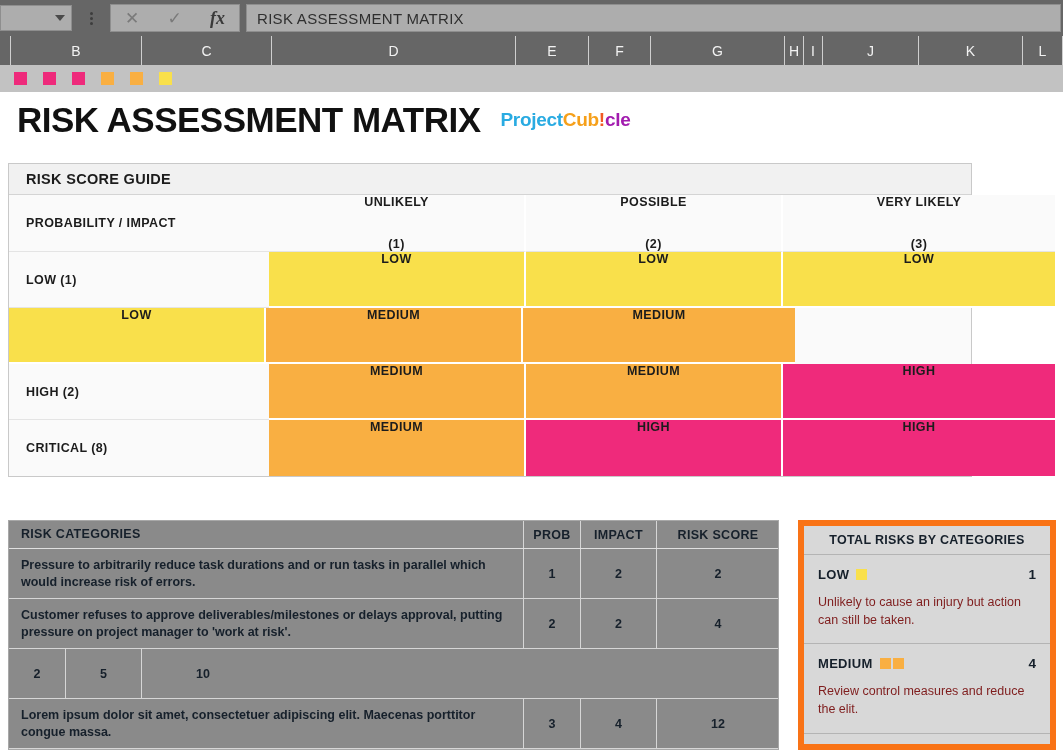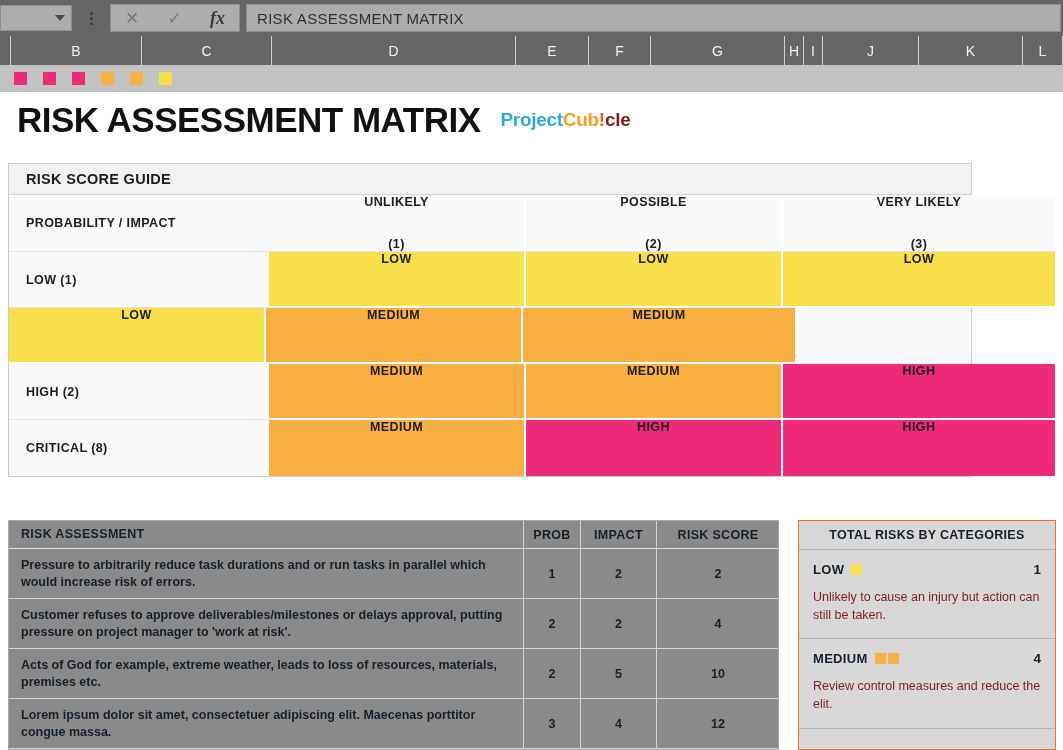--- a/index.html
+++ b/index.html
@@ -139,21 +139,21 @@
   .rt-num2 { width: 76px; flex: none; justify-content: center; }
   .rt-num3 { width: 122px; flex: none; justify-content: center; }
   .rt-body .rt-c { height: 49px; font-weight: bold; }
   .rt-body .rt-desc { font-weight: bold; }
   .rt-row.head .rt-c { justify-content: center; }
   .rt-row.head .rt-desc { justify-content: flex-start; }
 
   
   .totals {
     position: absolute; left: 798px; top: 455px; width: 258px;
-    background: #d8d8d8; border: 1px solid #f97316;
+    background: #d8d8d8; border: 6px solid #f97316;
     overflow: hidden; height: 230px;
   }
   .tot-head {
     height: 29px; background: #d8d8d8; border-bottom: 1px solid #b4b4b4;
     display: flex; align-items: center; justify-content: center;
     font-size: 12.5px; font-weight: bold; color: #16202b; letter-spacing: .3px;
   }
   .tot-block { padding: 12px 14px 14px 14px; border-bottom: 1px solid #b4b4b4; }
   .tot-top { display: flex; align-items: center; }
   .tot-name { font-size: 13px; font-weight: bold; color: #16202b; letter-spacing: .3px; }
@@ -229,21 +229,21 @@
         <div class="swatch" style="background: rgb(238, 42, 123);"></div>
         <div class="swatch" style="background: rgb(238, 42, 123);"></div>
         <div class="swatch" style="background: rgb(249, 175, 66);"></div>
         <div class="swatch" style="background: rgb(249, 175, 66);"></div>
         <div class="swatch" style="background: rgb(249, 224, 75);"></div>
       </div>
 
     <div class="title-row">
       <div class="title-main">RISK ASSESSMENT MATRIX</div>
       <div class="logo">
-        <span style="color: rgb(41, 171, 226);">Project</span><span style="color: rgb(246, 160, 26);">Cub</span><span style="color: rgb(241, 90, 36);">!</span><span style="color: #7f1d1d;">cle</span>
+        <span style="color: rgb(41, 171, 226);">Project</span><span style="color: rgb(246, 160, 26);">Cub</span><span style="color: rgb(241, 90, 36);">!</span><span style="color: #a21caf;">cle</span>
       </div>
     </div>
 
     <div class="guide">
       <div class="guide-header">RISK SCORE GUIDE</div>
       <div id="guideBody">
           <div class="mrow mhead-row">
             <div class="mcell rowlabel col-label" style="border-bottom: 1px solid rgb(228, 228, 228);">
               <div>PROBABILITY  /  IMPACT</div>
             </div>
@@ -311,40 +311,39 @@
             </div>
             <div class="mcell col-data-last" style="background: rgb(239, 42, 123);">
               <span>HIGH</span>
             </div>
           </div>
         </div>
     </div>
 
     <div class="risk-table">
       <div class="rt-row head">
-        <div class="rt-c rt-desc">RISK ASSESSMENT</div>
+        <div class="rt-c rt-desc">RISK CATEGORIES</div>
         <div class="rt-c rt-num">PROB</div>
         <div class="rt-c rt-num2">IMPACT</div>
         <div class="rt-c rt-num3">RISK SCORE</div>
       </div>
       <div id="riskRows">
           <div class="rt-row rt-body">
             <div class="rt-c rt-desc">Pressure to arbitrarily reduce task durations and or run tasks in parallel which would increase risk of errors.</div>
             <div class="rt-c rt-num">1</div>
             <div class="rt-c rt-num2">2</div>
             <div class="rt-c rt-num3">2</div>
           </div>
           <div class="rt-row rt-body">
             <div class="rt-c rt-desc">Customer refuses to approve deliverables/milestones or delays approval, putting pressure on project manager to 'work at risk'.</div>
             <div class="rt-c rt-num">2</div>
             <div class="rt-c rt-num2">2</div>
             <div class="rt-c rt-num3">4</div>
           </div>
           <div class="rt-row rt-body">
-            <div class="rt-c rt-desc">Acts of God for example, extreme weather, leads to loss of resources, materials, premises etc.</div>
             <div class="rt-c rt-num">2</div>
             <div class="rt-c rt-num2">5</div>
             <div class="rt-c rt-num3">10</div>
           </div>
           <div class="rt-row rt-body">
             <div class="rt-c rt-desc">Lorem ipsum dolor sit amet, consectetuer adipiscing elit. Maecenas porttitor congue massa.</div>
             <div class="rt-c rt-num">3</div>
             <div class="rt-c rt-num2">4</div>
             <div class="rt-c rt-num3">12</div>
           </div>

